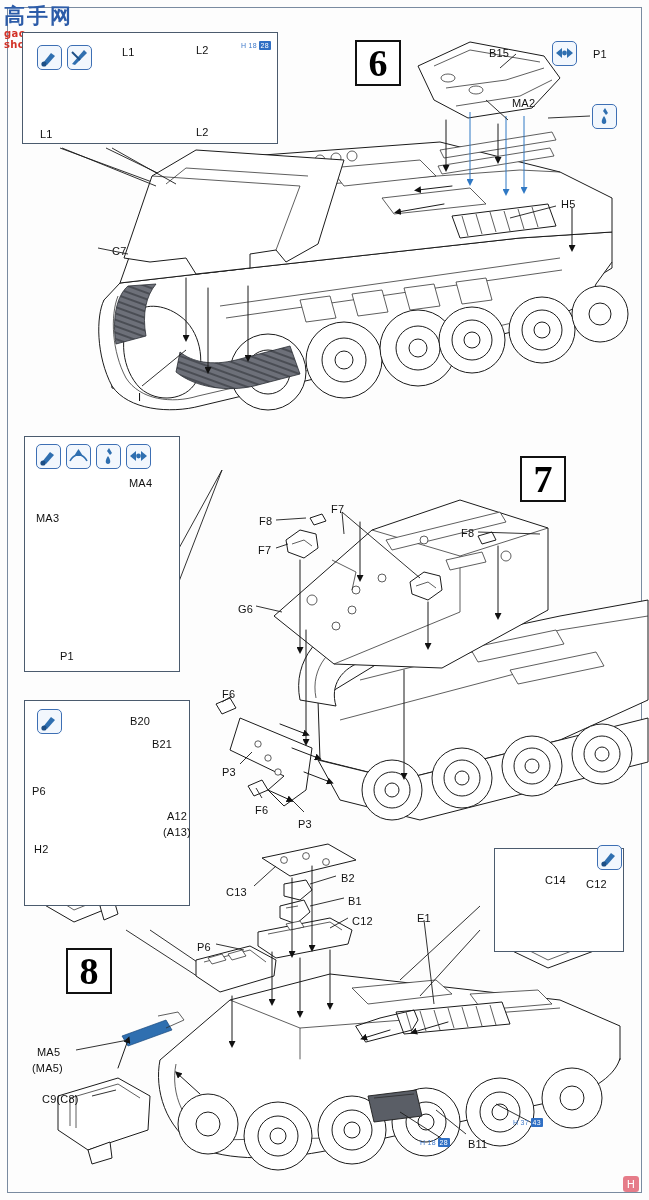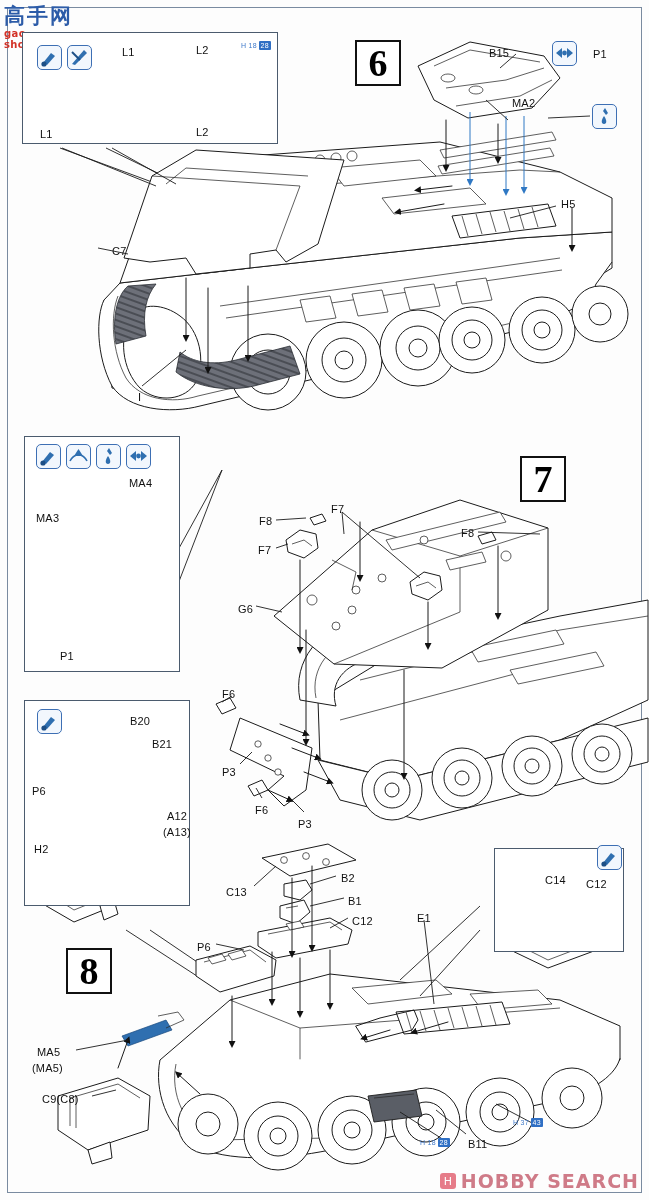--- a/index.html
+++ b/index.html
@@ -691,16 +691,15 @@
     <span>H 18</span>
     <span class="code">28</span>
   </div>
   <div class="paint-chip" style="left:513px;top:1118px;">
     <span>H 37</span>
     <span class="code">43</span>
   </div>
 
   <div id="wm-hobby">
     <span class="hs-mark">H</span>
-    <span class="hs-text">HOBBY SEARCH</span>
   </div>
 
 </div>
 
 </body></html>

